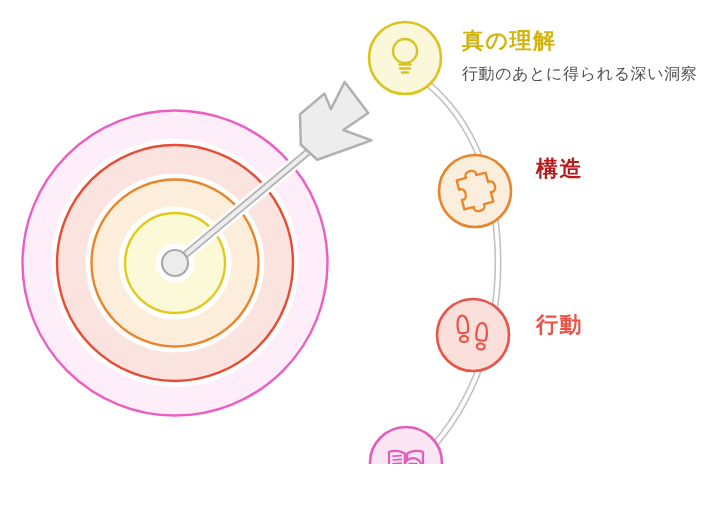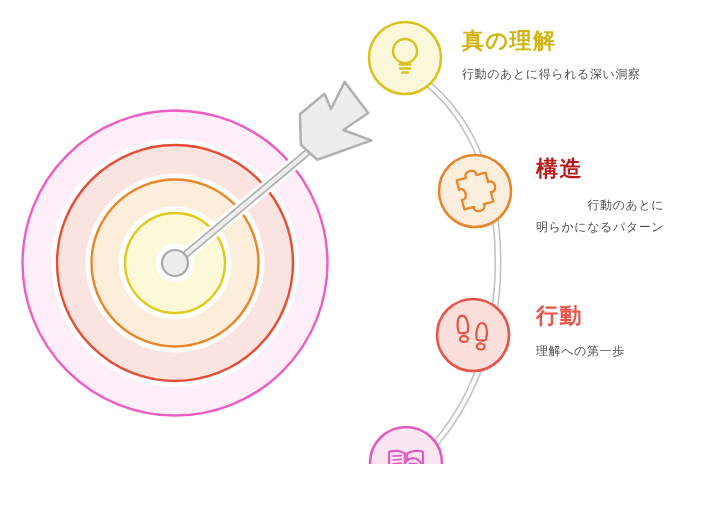--- a/index.html
+++ b/index.html
@@ -1,26 +1,26 @@
 <!DOCTYPE html>
 <html><head>
 <meta charset="utf-8">
 <style>
   html,body{margin:0;padding:0;background:#ffffff;}
   .stage{position:relative;width:702px;height:464px;background:#ffffff;overflow:hidden;
          font-family:"Liberation Sans","DejaVu Sans",sans-serif;}
   .stage svg{position:absolute;left:0;top:0;}
   .step-text{position:absolute;}
   .step-title{font-size:22px;font-weight:bold;letter-spacing:1.5px;line-height:25px;}
-  .step-desc{font-size:12px;letter-spacing:0.6px;line-height:22px;color:#4f4f4f;text-align:right;}
+  .step-desc{font-size:16px;letter-spacing:0.6px;line-height:22px;color:#4f4f4f;}
   #txt-0{left:462px;top:28px;}
   #txt-0 .step-desc{margin-top:10px;}
   #txt-1{left:536px;top:156px;}
   #txt-1 .step-desc{margin-top:13px;}
-  #txt-2{left:536px;top:303px;}
+  #txt-2{left:536px;top:312px;}
   #txt-2 .step-desc{margin-top:12px;}
   #txt-3{left:461px;top:432px;}
   #txt-3 .step-desc{margin-top:10px;}
 </style>
 </head>
 <body>
 
 <div class="stage">
 
 <svg width="702" height="518" viewBox="0 0 702 518">
@@ -96,25 +96,20 @@
   </g>
 </svg>
 
   <div class="step-text" id="txt-0">
     <div class="step-title" style="color: rgb(210, 180, 14);">真の理解</div>
     <div class="step-desc">行動のあとに得られる深い洞察</div>
   </div>
 
   <div class="step-text" id="txt-1">
     <div class="step-title" style="color: #b91c1c;">構造</div>
-    <div class="step-desc">
-      <div>行動のあとに</div>
-      <div>明らかになるパターン</div>
-    </div>
   </div>
 
   <div class="step-text" id="txt-2">
     <div class="step-title" style="color: rgb(233, 84, 74);">行動</div>
-    <div class="step-desc">理解への第一歩</div>
   </div>
 
 
 </div>
 
 </body></html>

